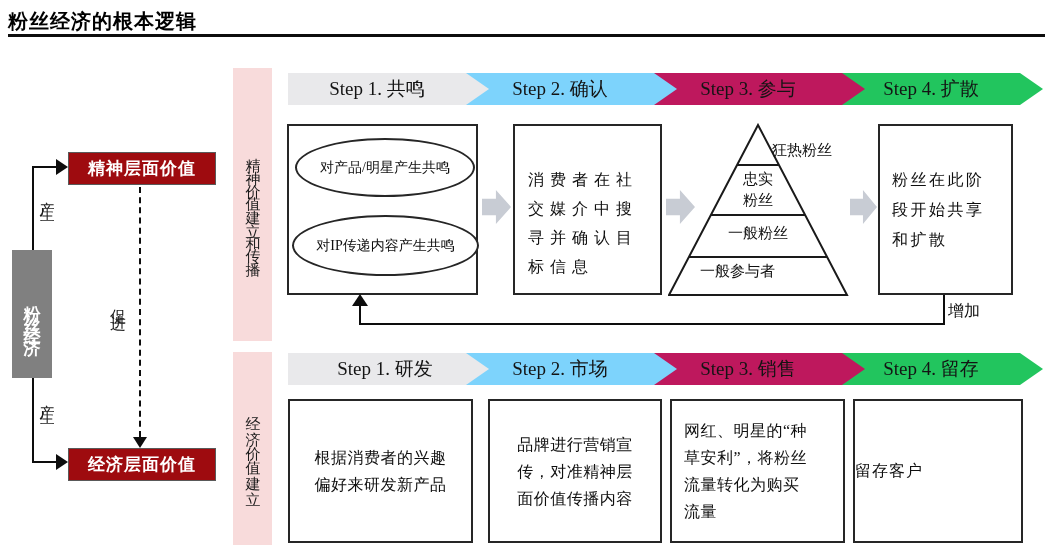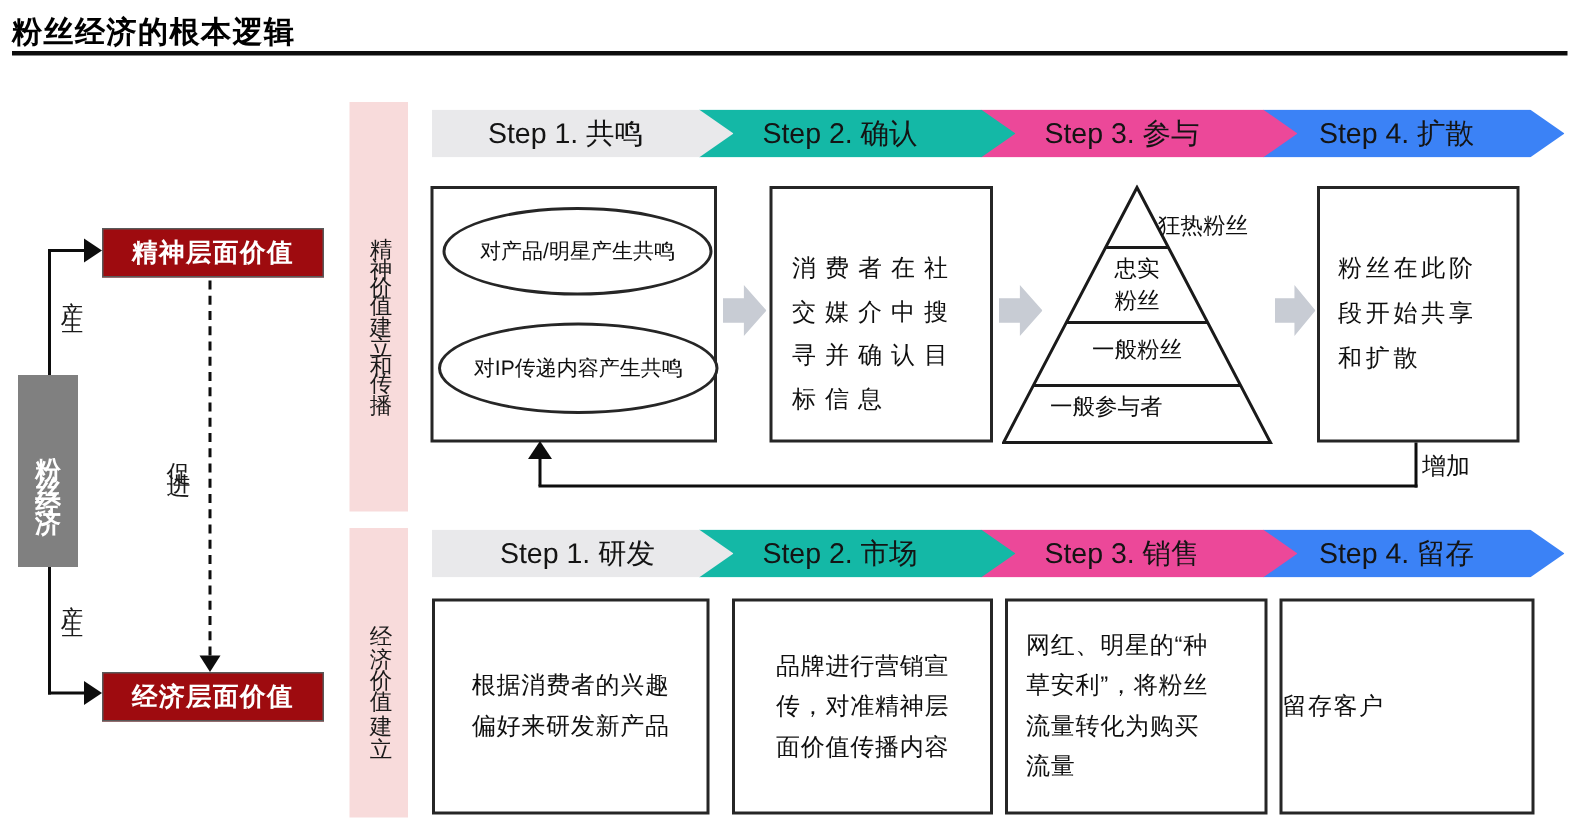--- a/index.html
+++ b/index.html
@@ -1,17 +1,17 @@
 <!DOCTYPE html>
 <html><head>
 <meta charset="utf-8">
 <style>
   html,body{margin:0;padding:0;background:#fff;}
   .canvas{position:relative;width:1054px;height:556px;background:#fff;overflow:hidden;
-          font-family:Liberation Sans, sans-serif;color:#111;}
+          font-family:Liberation Serif, serif;color:#111;}
   .abs{position:absolute;}
   .title{position:absolute;left:8px;top:8px;font-size:20px;font-weight:bold;letter-spacing:1px;color:#000;}
   .rule{position:absolute;left:8px;top:34px;width:1037px;height:3px;background:#0d0d0d;}
 
   .redbox{position:absolute;width:148px;height:33px;background:#9e0b0f;border:1px solid #595959;
           display:flex;align-items:center;justify-content:center;color:#fff;font-weight:bold;
           font-size:17px;letter-spacing:1px;box-sizing:border-box;}
   .graybox{position:absolute;left:12px;top:250px;width:40px;height:128px;background:#808080;
            display:flex;align-items:center;justify-content:center;z-index:2;}
   .vtext{writing-mode:vertical-rl;text-orientation:upright;}
@@ -32,23 +32,23 @@
   .strip .vtext{font-size:15px;color:#1a1a1a;}
   .strip-top{top:68px;height:273px;}
   .strip-bot{top:352px;height:193px;}
   .strip-top .vtext{letter-spacing:13px;}
   .strip-bot .vtext{letter-spacing:15px;}
 
   .chev{position:absolute;height:32px;display:flex;align-items:center;justify-content:center;
         font-size:19px;color:#141414;box-sizing:border-box;padding-right:23px;
         clip-path:polygon(0 0,calc(100% - 23px) 0,100% 50%,calc(100% - 23px) 100%,0 100%);}
   .c1{background:#e9e9eb;z-index:4;}
-  .c2{background:#14b8a6;z-index:3;}
-  .c3{background:#ec4899;z-index:2;}
-  .c4{background:#3b82f6;z-index:1;}
+  .c2{background:#7dd3fc;z-index:3;}
+  .c3{background:#be185d;z-index:2;}
+  .c4{background:#22c55e;z-index:1;}
 
   .wbox{position:absolute;background:#fff;border:2px solid #262626;box-sizing:border-box;
         display:flex;align-items:center;font-size:16px;color:#0f0f0f;}
   .pre{white-space:pre-line;}
   .ellipse{position:absolute;border:2px solid #262626;border-radius:50%;background:#fff;
            display:flex;align-items:center;justify-content:center;font-size:14px;color:#0f0f0f;box-sizing:border-box;}
   .barrow{position:absolute;background:#c8ccd4;
           clip-path:polygon(0 26%,48% 26%,48% 0,100% 50%,48% 100%,48% 74%,0 74%);}
   .plabel{position:absolute;font-size:15px;color:#0f0f0f;}
   .small-note{position:absolute;font-size:16px;color:#0f0f0f;}

